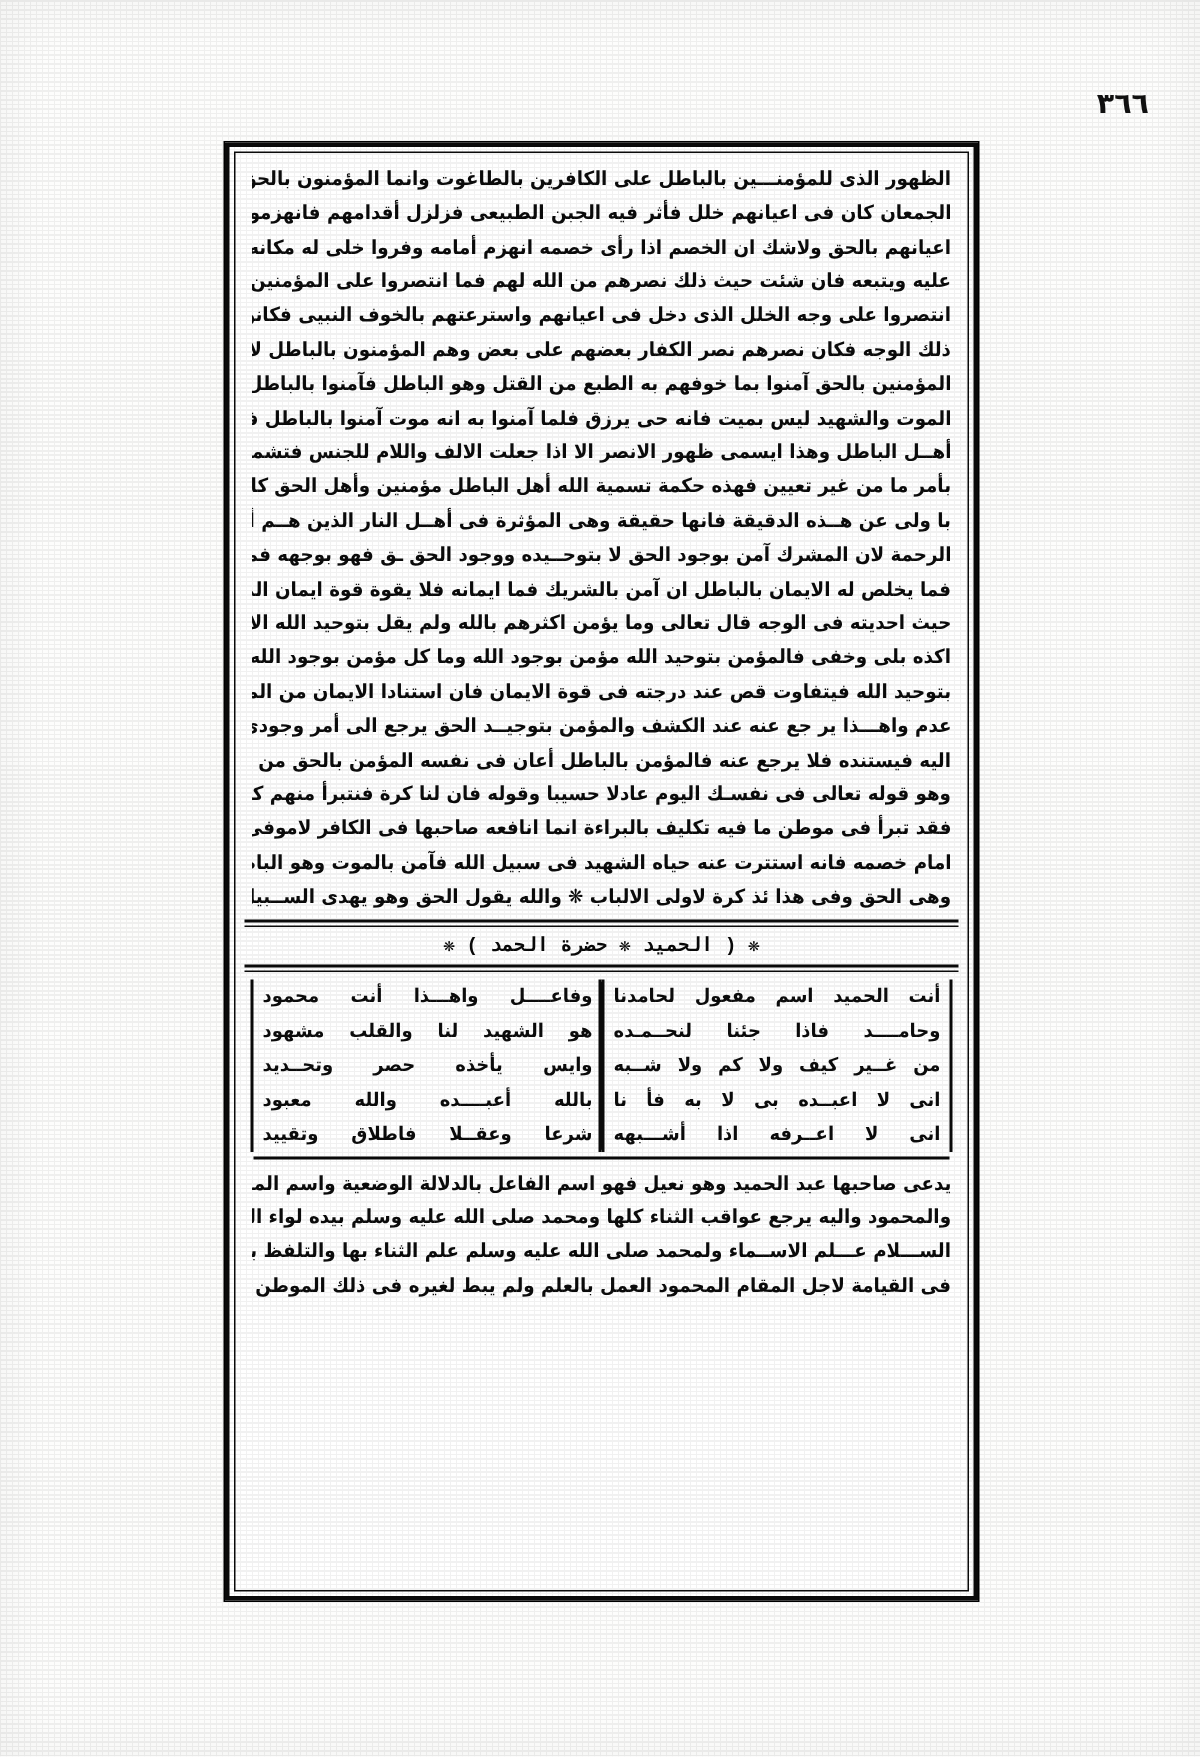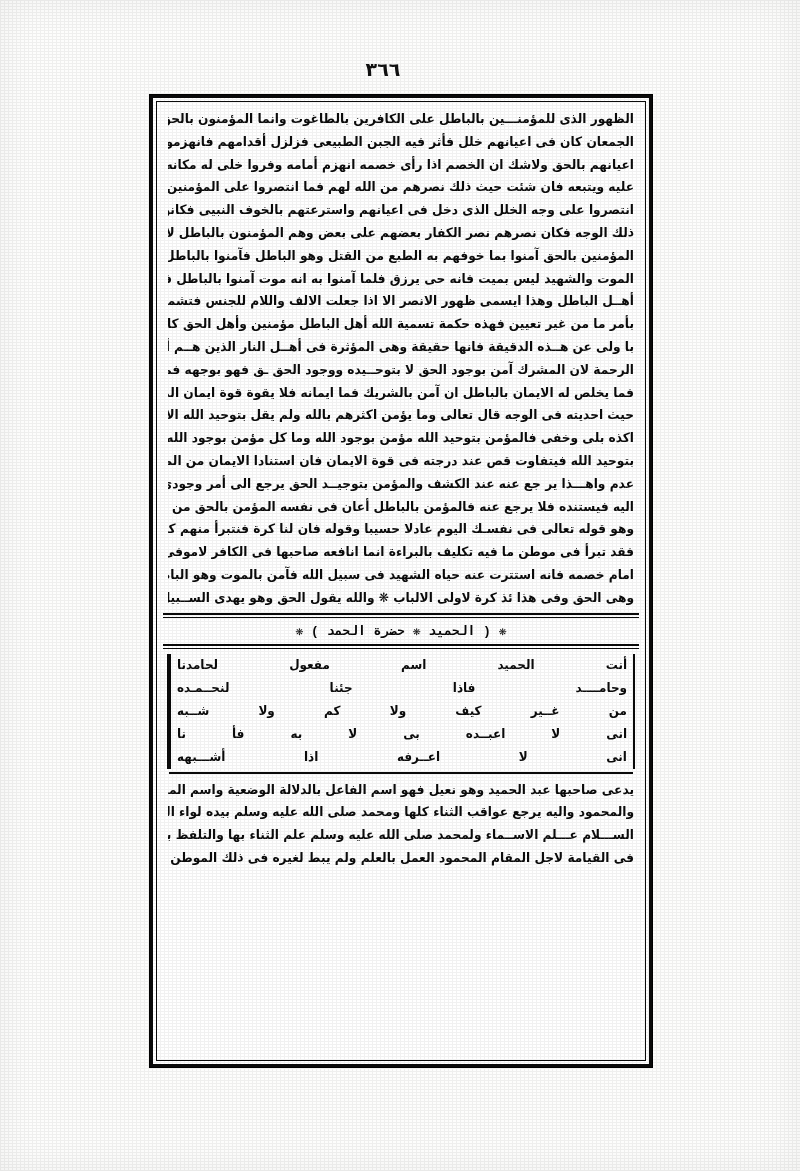--- a/index.html
+++ b/index.html
@@ -14,21 +14,21 @@
   
   .page-scan{
     position:absolute;inset:0;
     background:#fdfdfc;
   }
 
   
   .folio-number{
     position:absolute;
     top:58px;left:0;right:0;
-    text-align:center;
+    text-align:right;
     padding-left:0;padding-right:34px;
     font-size:19px;
     font-weight:bold;
     letter-spacing:1px;
     color:#101010;
     font-family:"DejaVu Sans",sans-serif;
     direction:rtl;
   }
 
   
@@ -244,20 +244,28 @@
 
         <div class="verse-col col-right">
           <span class="verse-edge e-outer-right"></span>
           <span class="verse-line">أنت الحميد اسم مفعول لحامدنا</span>
           <span class="verse-line">وحامــــد فاذا جئنا لنحــمـده</span>
           <span class="verse-line">من غــير كيف ولا كم ولا شــبه</span>
           <span class="verse-line">انى لا اعبــده بى لا به فأ نا</span>
           <span class="verse-line">انى لا اعــرفه اذا أشـــبهه</span>
         </div>
 
+        <div class="verse-col col-left">
+          <span class="verse-edge e-outer-left"></span>
+          <span class="verse-line">وفاعــــل واهـــذا أنت محمود</span>
+          <span class="verse-line">هو الشهيد لنا والقلب مشهود</span>
+          <span class="verse-line">وايس يأخذه حصر وتحــديد</span>
+          <span class="verse-line">بالله أعبــــده  والله معبود</span>
+          <span class="verse-line">شرعا وعقــلا فاطلاق وتقييد</span>
+        </div>
 
       </div>
 
       <div class="closing-block">
         <span class="ar-line">يدعى صاحبها عبد الحميد وهو نعيل فهو اسم الفاعل بالدلالة الوضعية واسم المفعول فهو الحامد</span>
         <span class="ar-line">والمحمود واليه يرجع عواقب الثناء كلها  ومحمد صلى الله عليه وسلم بيده لواء الحمد فلا آدم عليه</span>
         <span class="ar-line">الســـلام عـــلم الاســماء ولمحمد صلى الله عليه وسلم علم الثناء بها والتلفظ بالمقام المحمود فأعطى</span>
         <span class="ar-line">فى القيامة لاجل المقام المحمود العمل بالعلم ولم يبط لغيره فى ذلك الموطن فخصت له السيادة فقال</span>
       </div>
 

